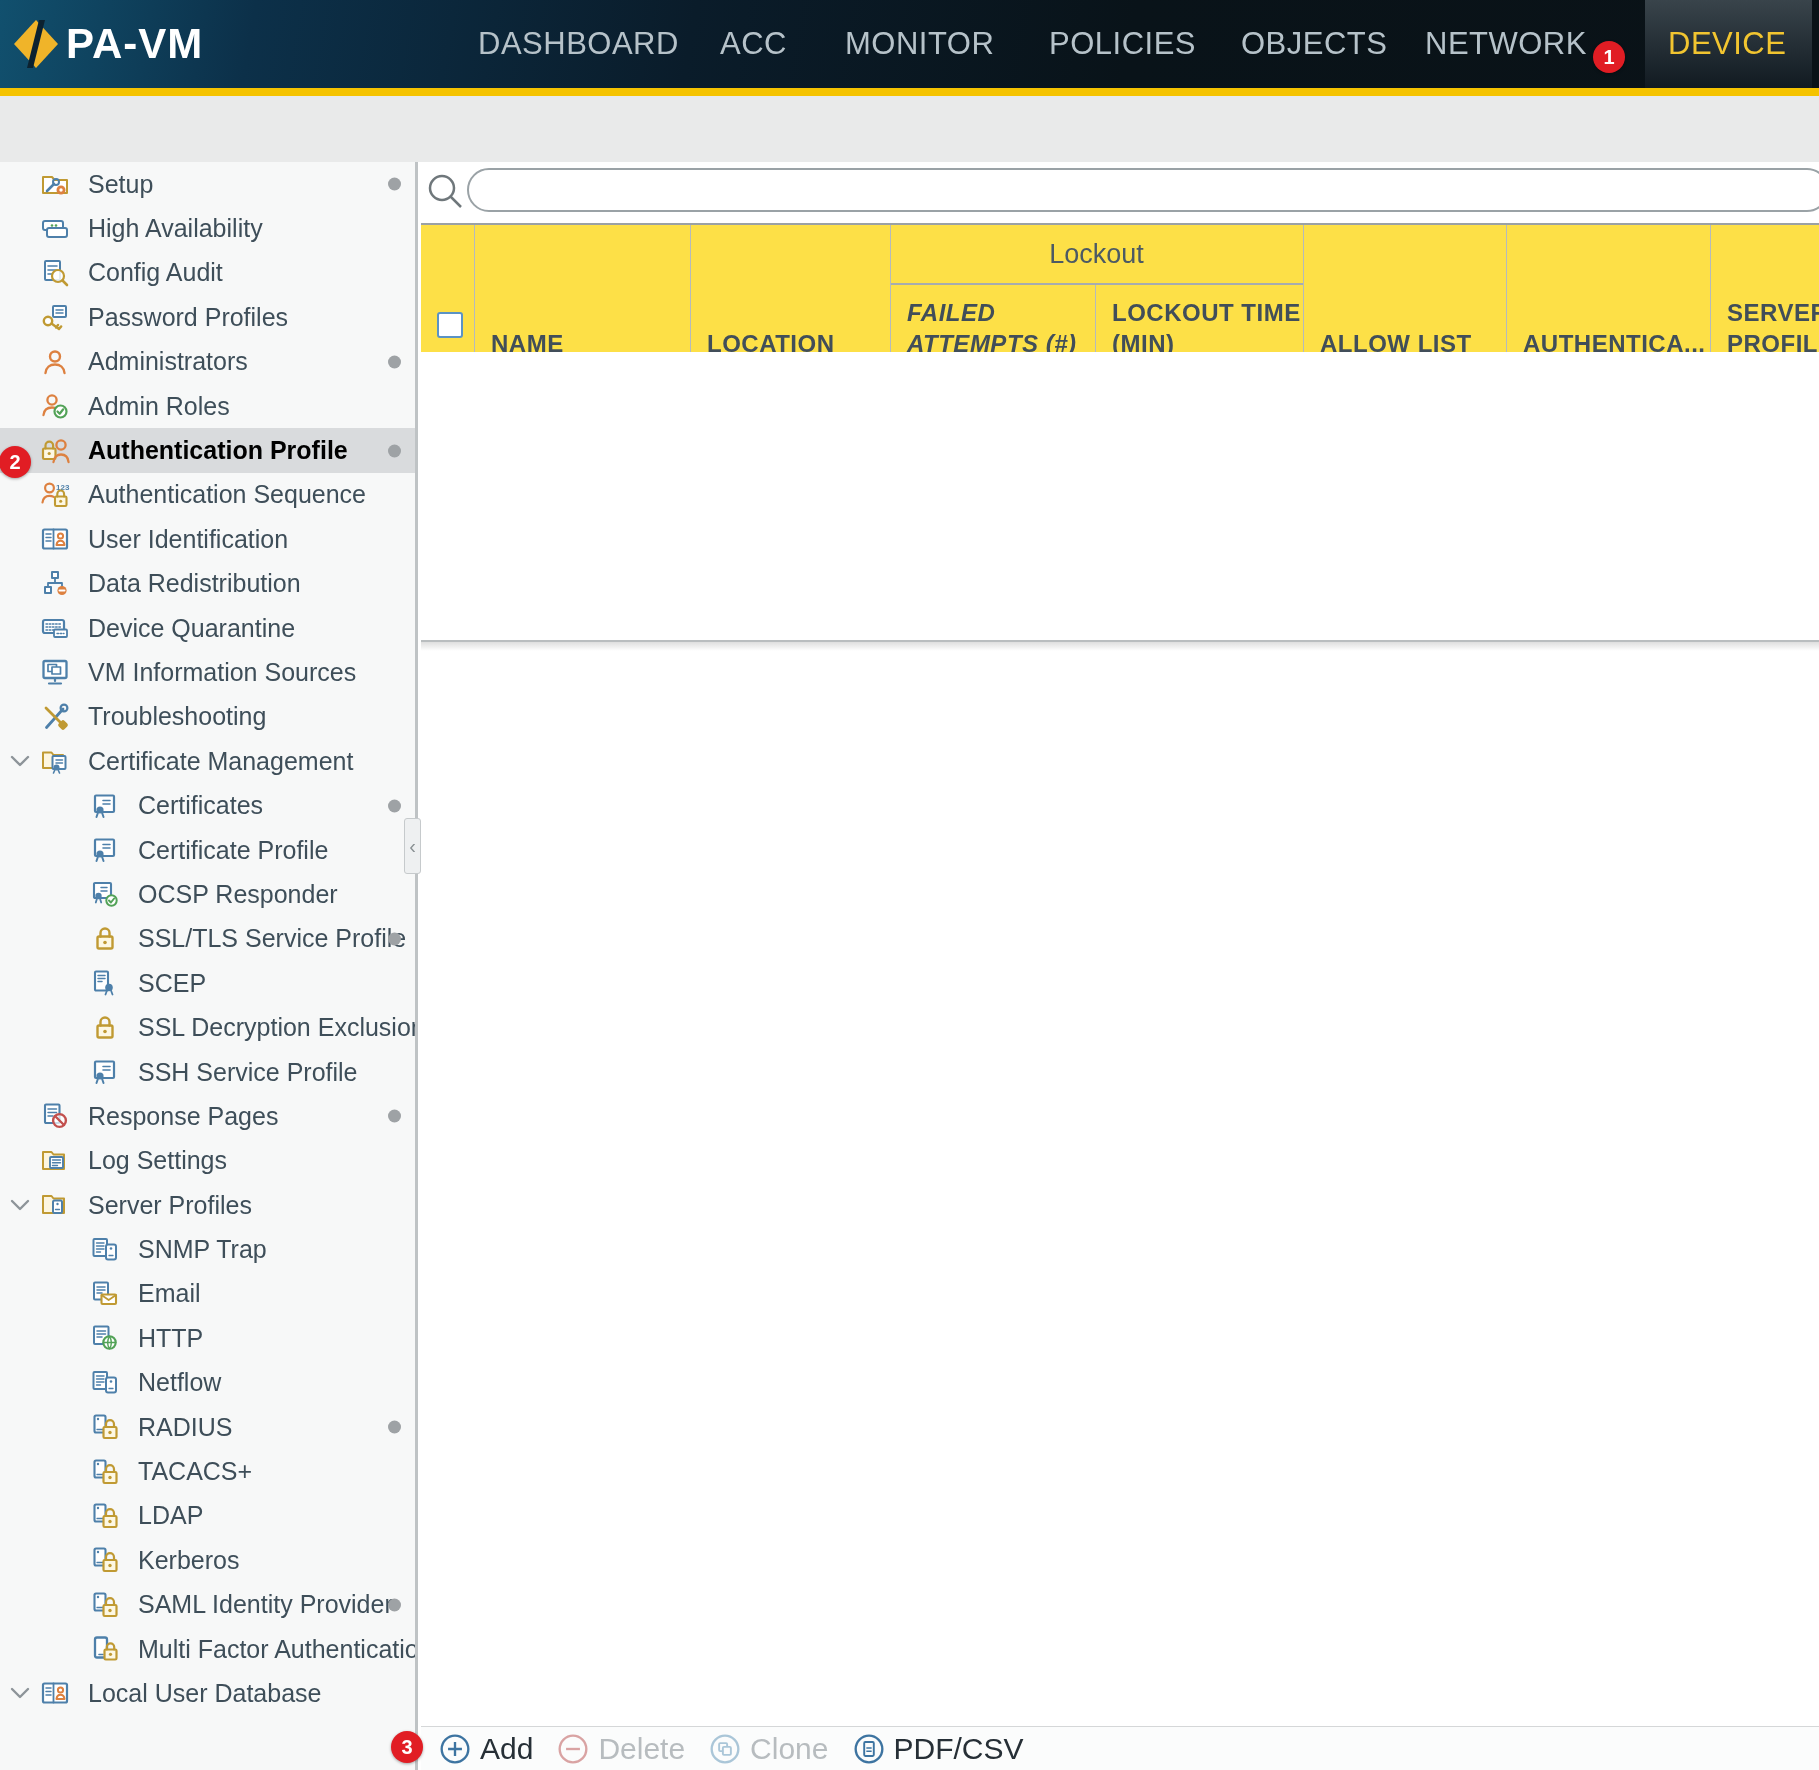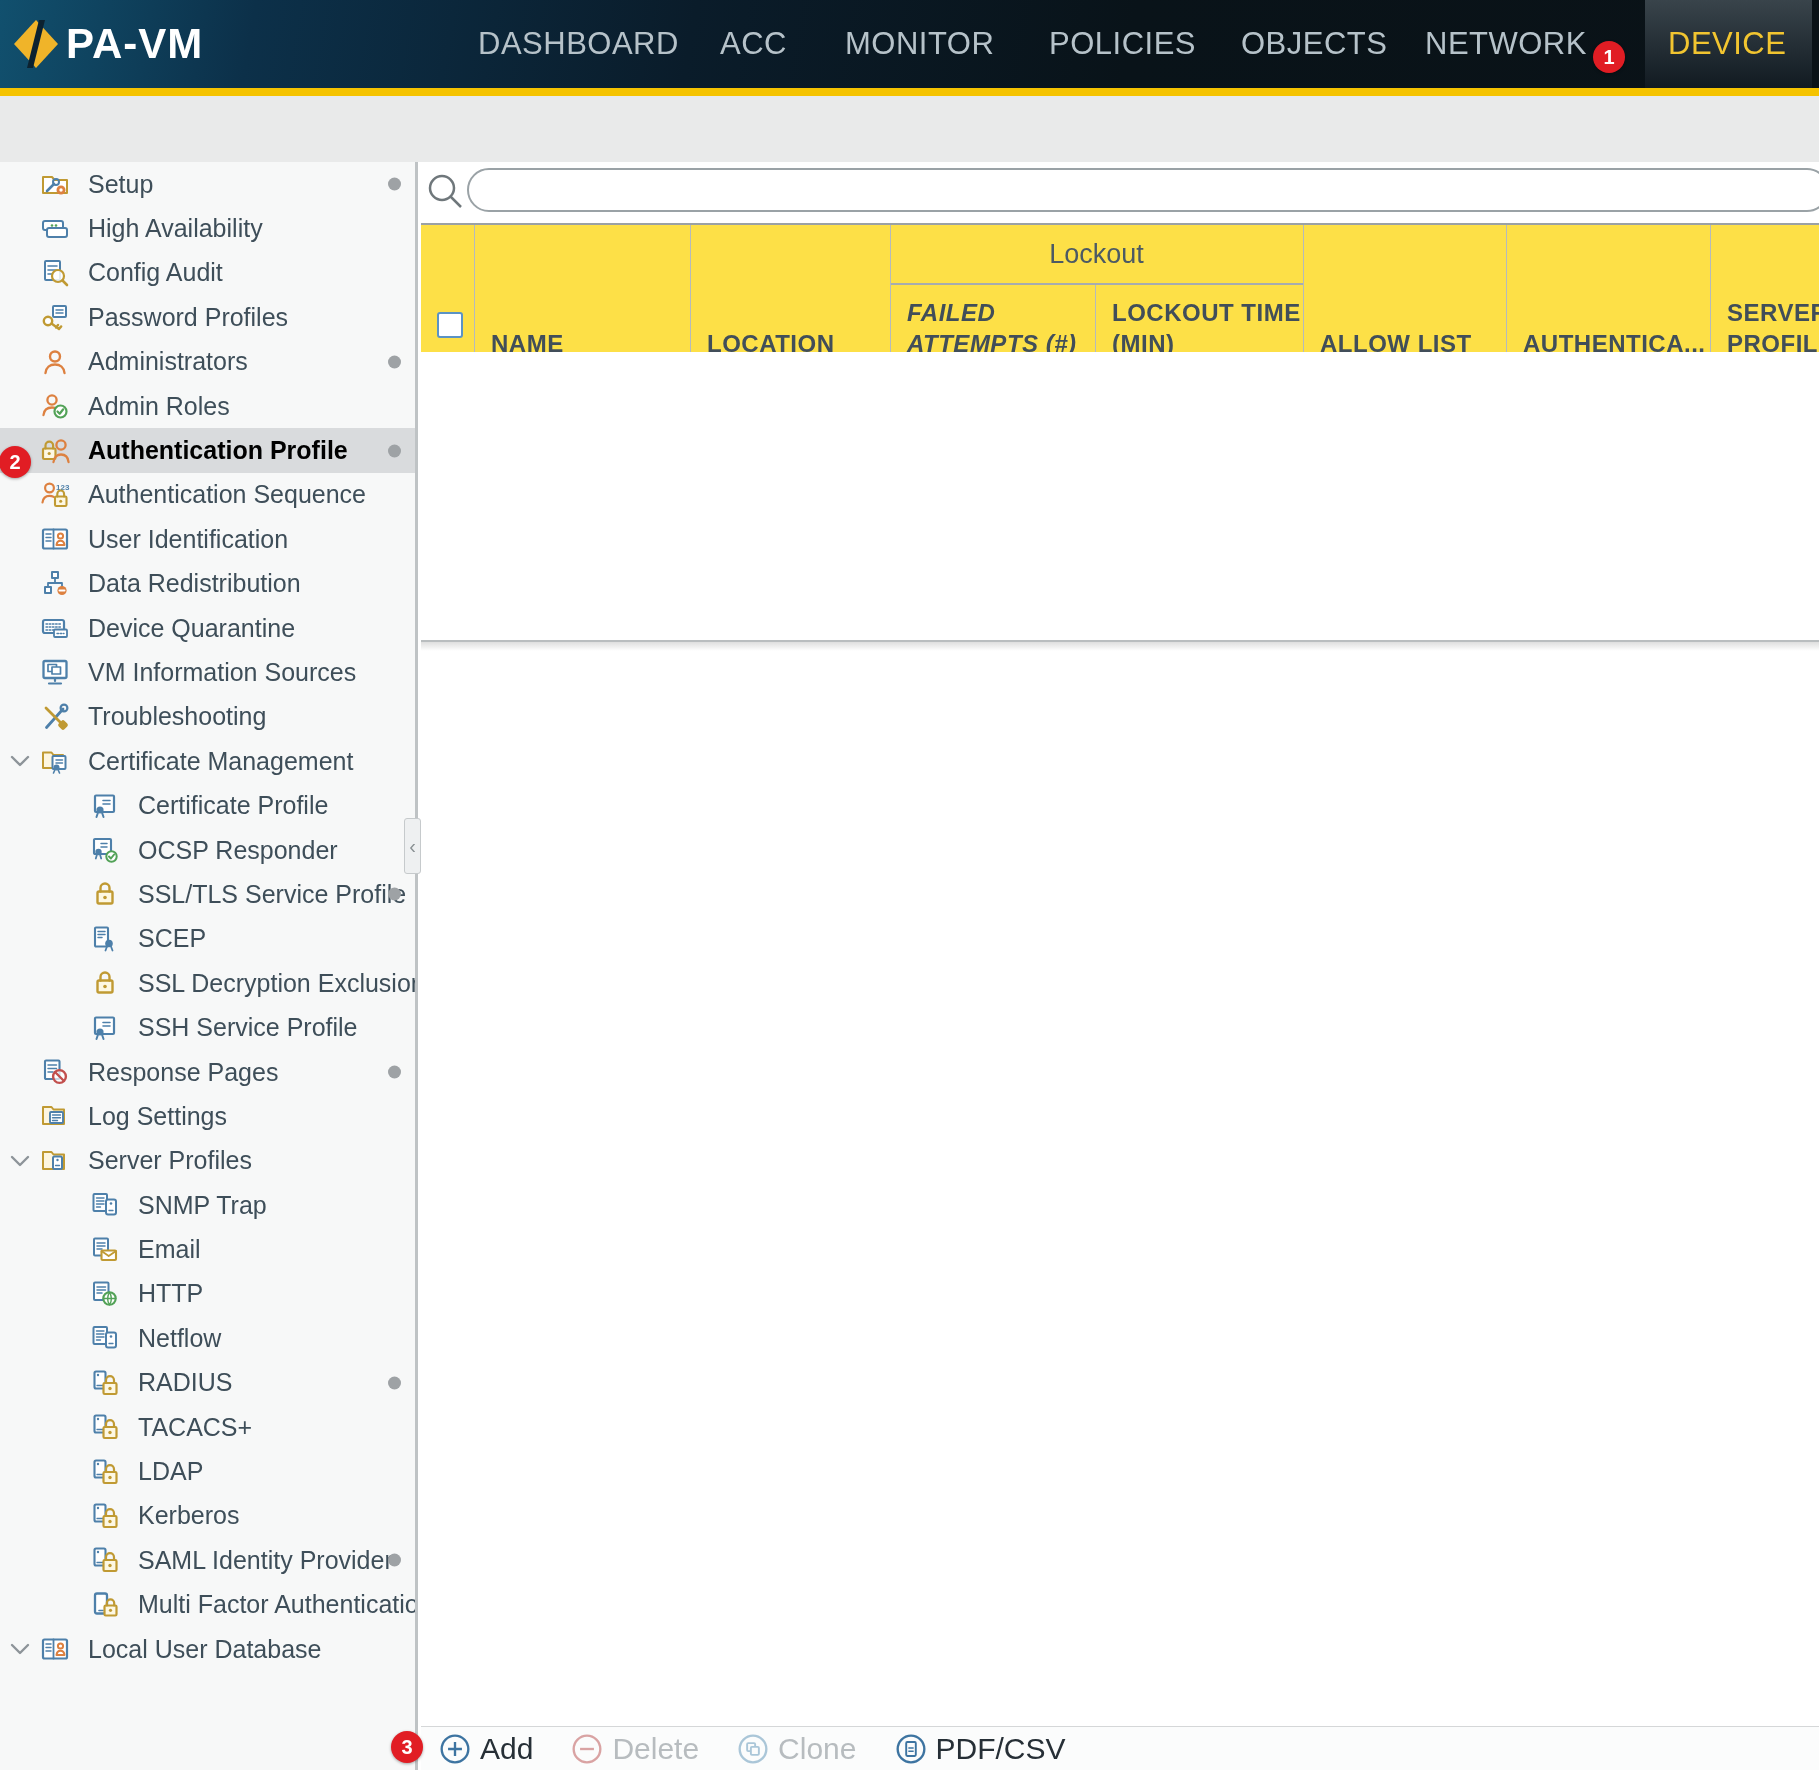--- a/index.html
+++ b/index.html
@@ -63,21 +63,21 @@
   .vsep.partial{top:60px;}
   .hchk{position:absolute;left:16px;top:87px;width:26px;height:26px;border:2px solid #5b93c4;
         border-radius:3px;background:#fff;cursor:pointer;}
 
   .gbody{position:absolute;left:0;top:190px;width:100%;height:288px;background:#fff;}
   .gbody-line{position:absolute;left:0;top:478px;width:100%;height:2px;background:#b9bdbf;}
   .gbody-shadow{position:absolute;left:0;top:480px;width:100%;height:9px;
                 background:linear-gradient(180deg,rgba(0,0,0,.13),rgba(0,0,0,0));}
 
   .toolbar{position:absolute;left:0;top:1564px;width:100%;height:44px;background:#fbfcfc;
-           border-top:1px solid #d5d7d8;display:flex;align-items:center;padding-left:18px;gap:38px;}
+           border-top:1px solid #d5d7d8;display:flex;align-items:center;padding-left:18px;gap:24px;}
   .tbtn{display:inline-flex;align-items:center;gap:9px;font-size:30px;color:#262f36;cursor:pointer;}
   .tbtn.disabled{color:#b7bcbf;cursor:default;}
   .tbtn .ticon{width:32px;height:32px;display:inline-flex;}
 
   
   .abadge{position:absolute;width:32px;height:32px;border-radius:50%;background:#e11d24;color:#fff;
           font-size:20px;font-weight:700;display:flex;align-items:center;justify-content:center;
           box-shadow:0 1px 3px rgba(0,0,0,.35);z-index:20;}
 </style>
 </head>
@@ -269,20 +269,32 @@
         <span class="sicon">
           <svg viewBox="0 0 30 30" width="30" height="30" fill="none" stroke-linecap="round" stroke-linejoin="round">
             <path d="M3 6.5h8.5l2 2.5H23V22H3z" fill="#fdf6e0" stroke="#c09a33" stroke-width="2"></path>
             <rect x="12.5" y="10" width="13" height="13" rx="1" fill="#fff" stroke="#4e80aa" stroke-width="2"></rect>
             <path d="M16 14h6.5M16 17h6.5" stroke="#4e80aa" stroke-width="1.5"></path>
             <circle cx="16.5" cy="21.5" r="3" fill="#4e80aa"></circle>
             <path d="M15 23.5l-1.5 3.5M18 23.5l1.5 3.5" stroke="#4e80aa" stroke-width="1.6"></path>
           </svg>
         </span>
         <span>Certificate Management</span>
+      </div>
+      <div class="srow lvl1">
+        <span class="sicon">
+          <svg viewBox="0 0 30 30" width="30" height="30" fill="none" stroke-linecap="round" stroke-linejoin="round">
+            <rect x="5" y="4.5" width="19" height="16.5" rx="1" fill="#fff" stroke="#4e80aa" stroke-width="2.2"></rect>
+            <path d="M13 9.5h7M13 13h7" stroke="#4e80aa" stroke-width="1.6"></path>
+            <circle cx="10" cy="19" r="3.6" fill="#4e80aa"></circle>
+            <path d="M8 21.5L6.5 26M12 21.5l1.5 4.5" stroke="#4e80aa" stroke-width="2"></path>
+          </svg>
+        </span>
+        <span>Certificates</span>
+        <span class="dot"></span>
       </div>
       <div class="srow lvl1">
         <span class="sicon">
           <svg viewBox="0 0 30 30" width="30" height="30" fill="none" stroke-linecap="round" stroke-linejoin="round">
             <rect x="5" y="4.5" width="19" height="16.5" rx="1" fill="#fff" stroke="#4e80aa" stroke-width="2.2"></rect>
             <path d="M13 9.5h7M13 13h7" stroke="#4e80aa" stroke-width="1.6"></path>
             <circle cx="10" cy="19" r="3.6" fill="#4e80aa"></circle>
             <path d="M8 21.5L6.5 26M12 21.5l1.5 4.5" stroke="#4e80aa" stroke-width="2"></path>
           </svg>
         </span>

